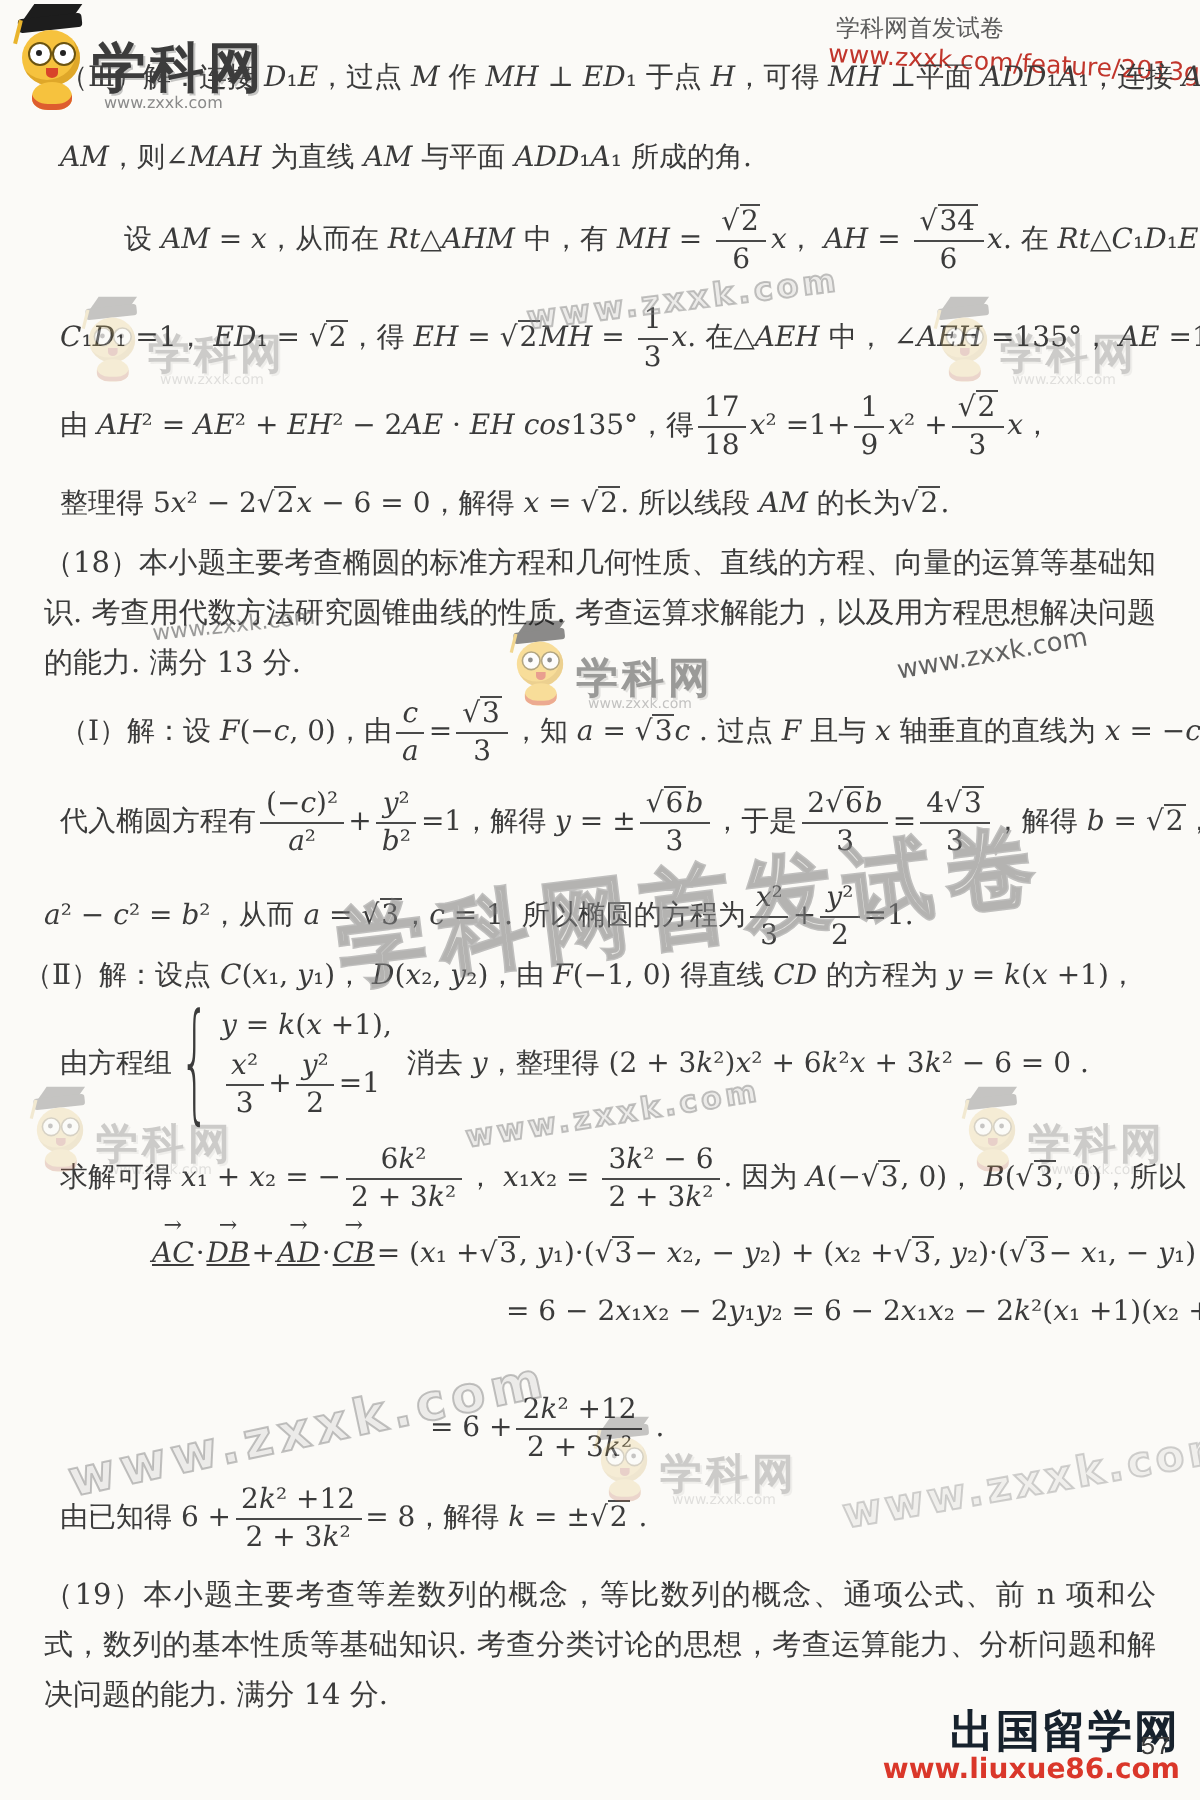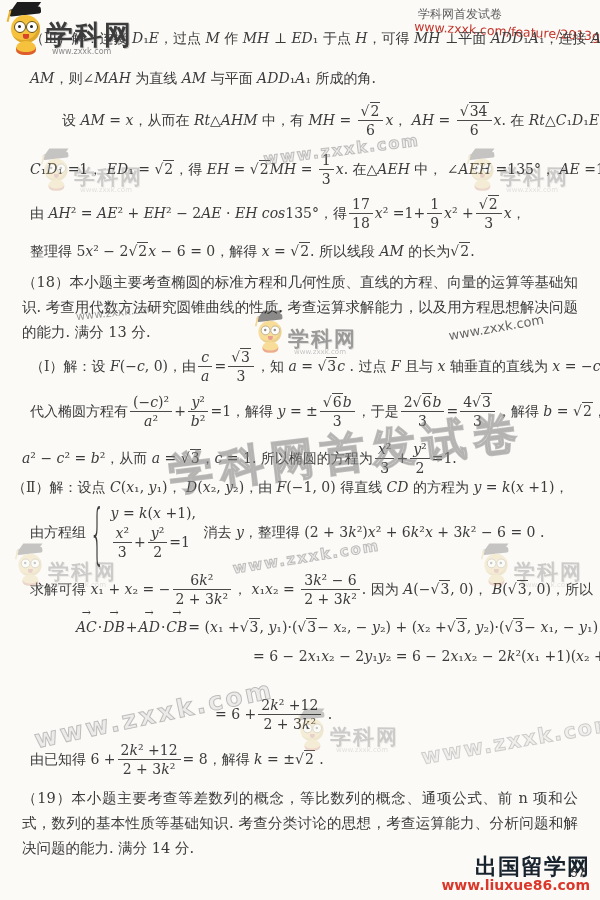--- a/index.html
+++ b/index.html
@@ -22,21 +22,21 @@
     line-height:25px;font-family:"DejaVu Serif","Liberation Serif",serif;
   }
   
   .frac{display:inline-block;vertical-align:middle;text-align:center;margin:0 2px;line-height:1.15;}
   .frac .fn{display:block;border-bottom:1px solid #4a4a4a;padding:0 3px 1px;}
   .frac .fd{display:block;padding:1px 3px 0;}
   
   .sq{white-space:nowrap;}
   .sq .rad{border-top:1px solid #4a4a4a;padding:0 1px;}
   
-  .vec{display:inline-block;position:relative;font-style:italic;margin:0 1px;padding-top:2px;}
+  .vec{display:inline-block;position:relative;font-style:italic;margin:0 1px;padding-top:2px;text-decoration:underline;}
   .vec::before{content:"\2192";position:absolute;top:-11px;left:50%;transform:translateX(-50%);
     font-size:11px;font-style:normal;color:#3b3b3b;}
   
   .cases{display:inline-flex;align-items:center;vertical-align:middle;margin:0 3px;}
   .brace{display:inline-block;font-family:"DejaVu Sans","Liberation Sans",sans-serif;
     font-weight:300;font-size:26px;transform:scale(.9,2.5);margin-right:5px;color:#3b3b3b;}
   .crows{display:inline-flex;flex-direction:column;row-gap:4px;text-align:left;}
 
   
   .zx-logo{position:absolute;display:flex;align-items:flex-end;}

